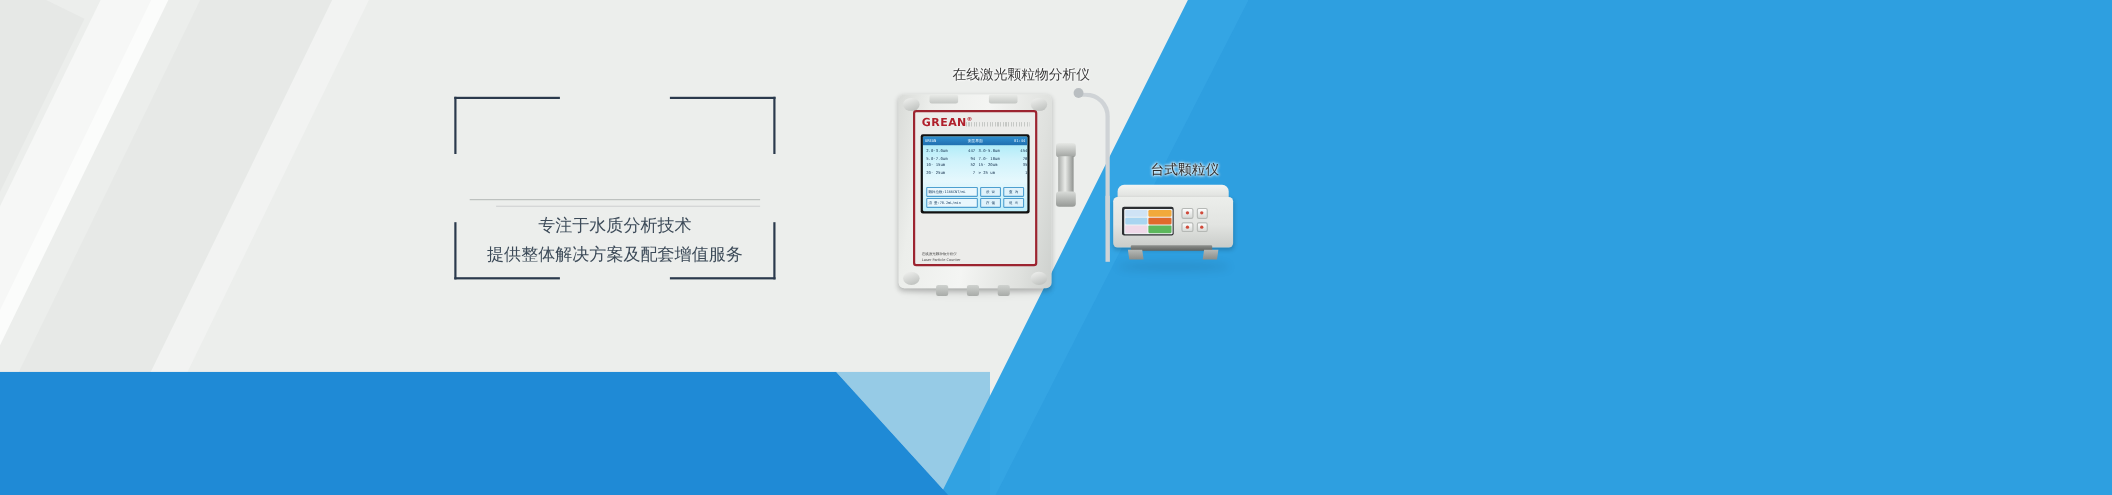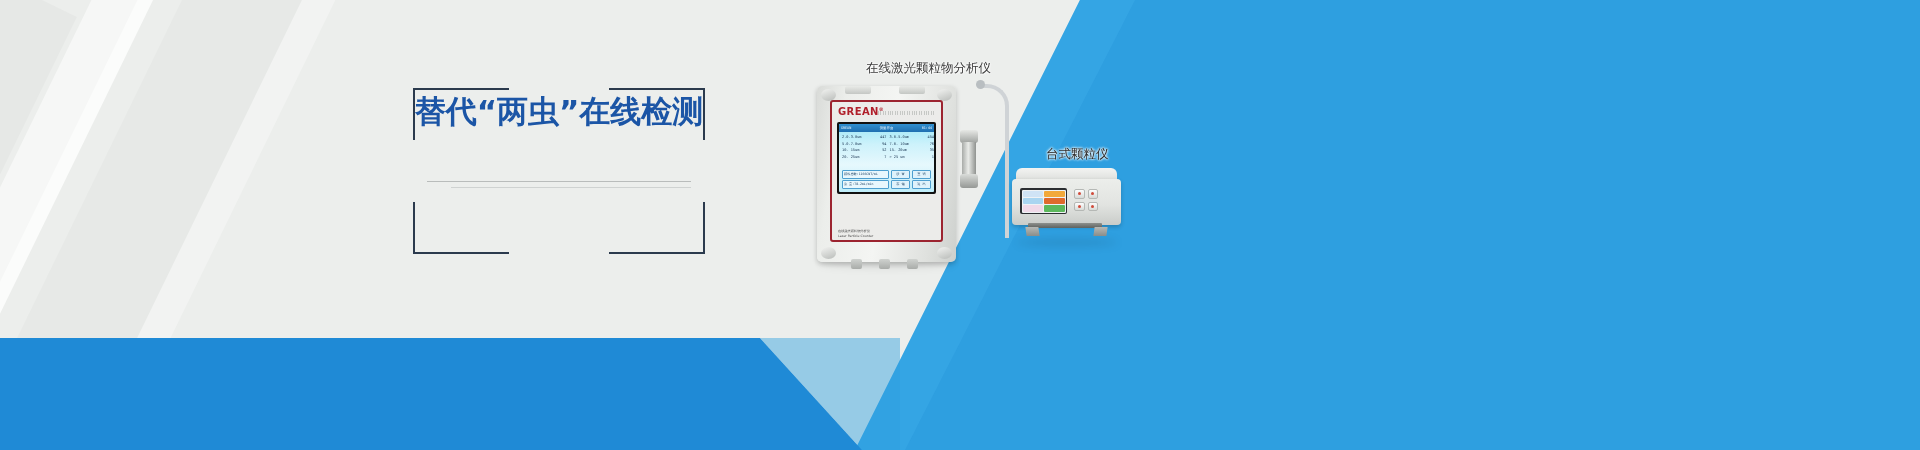--- a/index.html
+++ b/index.html
@@ -328,28 +328,31 @@
         <span class="bk-tl-v"></span>
       <span class="bk-tr-h"></span>
         <span class="bk-tr-v"></span>
       <span class="bk-bl-h"></span>
         <span class="bk-bl-v"></span>
       <span class="bk-br-h"></span>
         <span class="bk-br-v"></span>
     </div>
 
     <div class="headline">
-      <div class="ln2">替代“两虫”在线检测</div>
     </div>
 
     <div class="rule-wrap">
       <div class="rule"></div>
       <div class="rule second"></div>
     </div>
 
+    <div class="subtitle">
+      <div>专注于水质分析技术</div>
+      <div>提供整体解决方案及配套增值服务</div>
+    </div>
   </div>
 
   <div class="callout analyzer">在线激光颗粒物分析仪</div>
   <div class="callout desktop">台式颗粒仪</div>
 
   <div class="shadow sh-an"></div>
   <div class="shadow sh-dk"></div>
 
   <div class="analyzer">
     <div class="an-body"></div>

